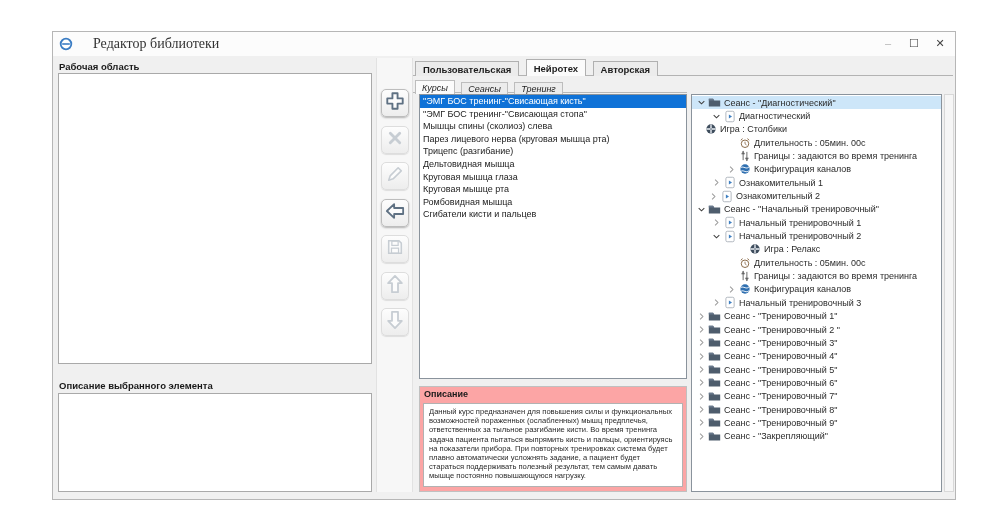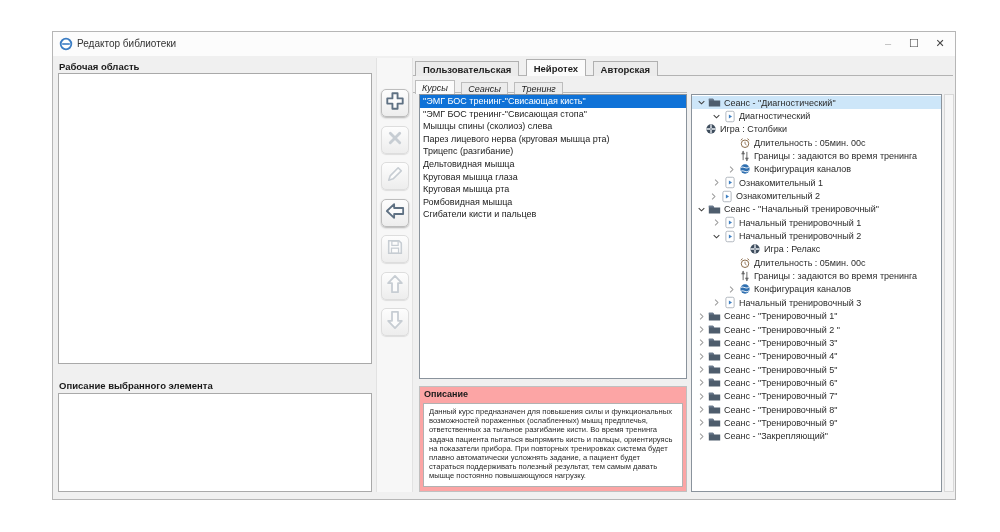--- a/index.html
+++ b/index.html
@@ -3,21 +3,21 @@
 <meta charset="utf-8">
 <style>
   html,body{margin:0;padding:0;background:#ffffff;}
   .stage{position:relative;width:1000px;height:532px;background:#fff;overflow:hidden;
          font-family:"Liberation Sans", sans-serif;color:#1e1e1e;}
   #window{position:absolute;left:52px;top:31px;width:904px;height:469px;
           background:#f0f0f0;border:1px solid #b6b6b6;box-sizing:border-box;}
   
   .titlebar{position:absolute;left:0;top:0;right:0;height:24px;background:#fcfcfc;}
   .app-icon{position:absolute;left:6px;top:5px;width:14px;height:14px;}
-  .title-text{position:absolute;left:24px;top:0;height:24px;line-height:24px;font-size:10px;color:#333;}
+  .title-text{position:absolute;left:40px;top:0;height:24px;line-height:24px;font-size:14px;color:#333;font-family:Liberation Serif, serif;}
   .win-controls{position:absolute;right:2px;top:0;height:24px;display:flex;}
   .winbtn{width:26px;height:24px;line-height:23px;text-align:center;font-size:11px;color:#444;cursor:default;}
   .winbtn.min{color:#b5b5b5;}
   
   .panel-label{position:absolute;font-size:9.5px;font-weight:bold;color:#1a1a1a;}
   .white-box{position:absolute;background:#fff;border:1px solid #a9a9a9;box-sizing:border-box;}
   
   .toolbar{position:absolute;left:323px;top:26px;width:37px;height:434px;background:#f7f7f7;
            border-left:1px solid #e2e2e2;border-right:1px solid #e2e2e2;box-sizing:border-box;}
   .tbtn{position:absolute;left:4px;width:28px;height:28px;border-radius:5px;background:linear-gradient(#fdfdfd,#ededed);
@@ -135,21 +135,21 @@
     </div>
 
     <div class="course-list" id="course-list">
         <div class="course-row selected">"ЭМГ БОС тренинг-"Свисающая кисть"</div>
         <div class="course-row">"ЭМГ БОС тренинг-"Свисающая стопа"</div>
         <div class="course-row">Мышцы спины (сколиоз) слева</div>
         <div class="course-row">Парез лицевого нерва (круговая мышца рта)</div>
         <div class="course-row">Трицепс (разгибание)</div>
         <div class="course-row">Дельтовидная мышца</div>
         <div class="course-row">Круговая мышца глаза</div>
-        <div class="course-row">Круговая мышца рта</div>
+        <div class="course-row">Круговая мышце рта</div>
         <div class="course-row">Ромбовидная мышца</div>
         <div class="course-row">Сгибатели кисти и пальцев</div>
       </div>
 
     <div class="desc-panel">
       <div class="desc-header">Описание</div>
       <div class="desc-body">Данный курс предназначен для повышения силы и функциональных возможностей пораженных (ослабленных) мышц предплечья, ответственных за тыльное разгибание кисти. Во время тренинга задача пациента пытаться выпрямить кисть и пальцы, ориентируясь на показатели прибора. При повторных тренировках система будет плавно автоматически усложнять задание, а пациент будет стараться поддерживать полезный результат, тем самым давать мышце постоянно повышающуюся нагрузку.</div>
     </div>
 
     <div class="tree" id="tree-body">

